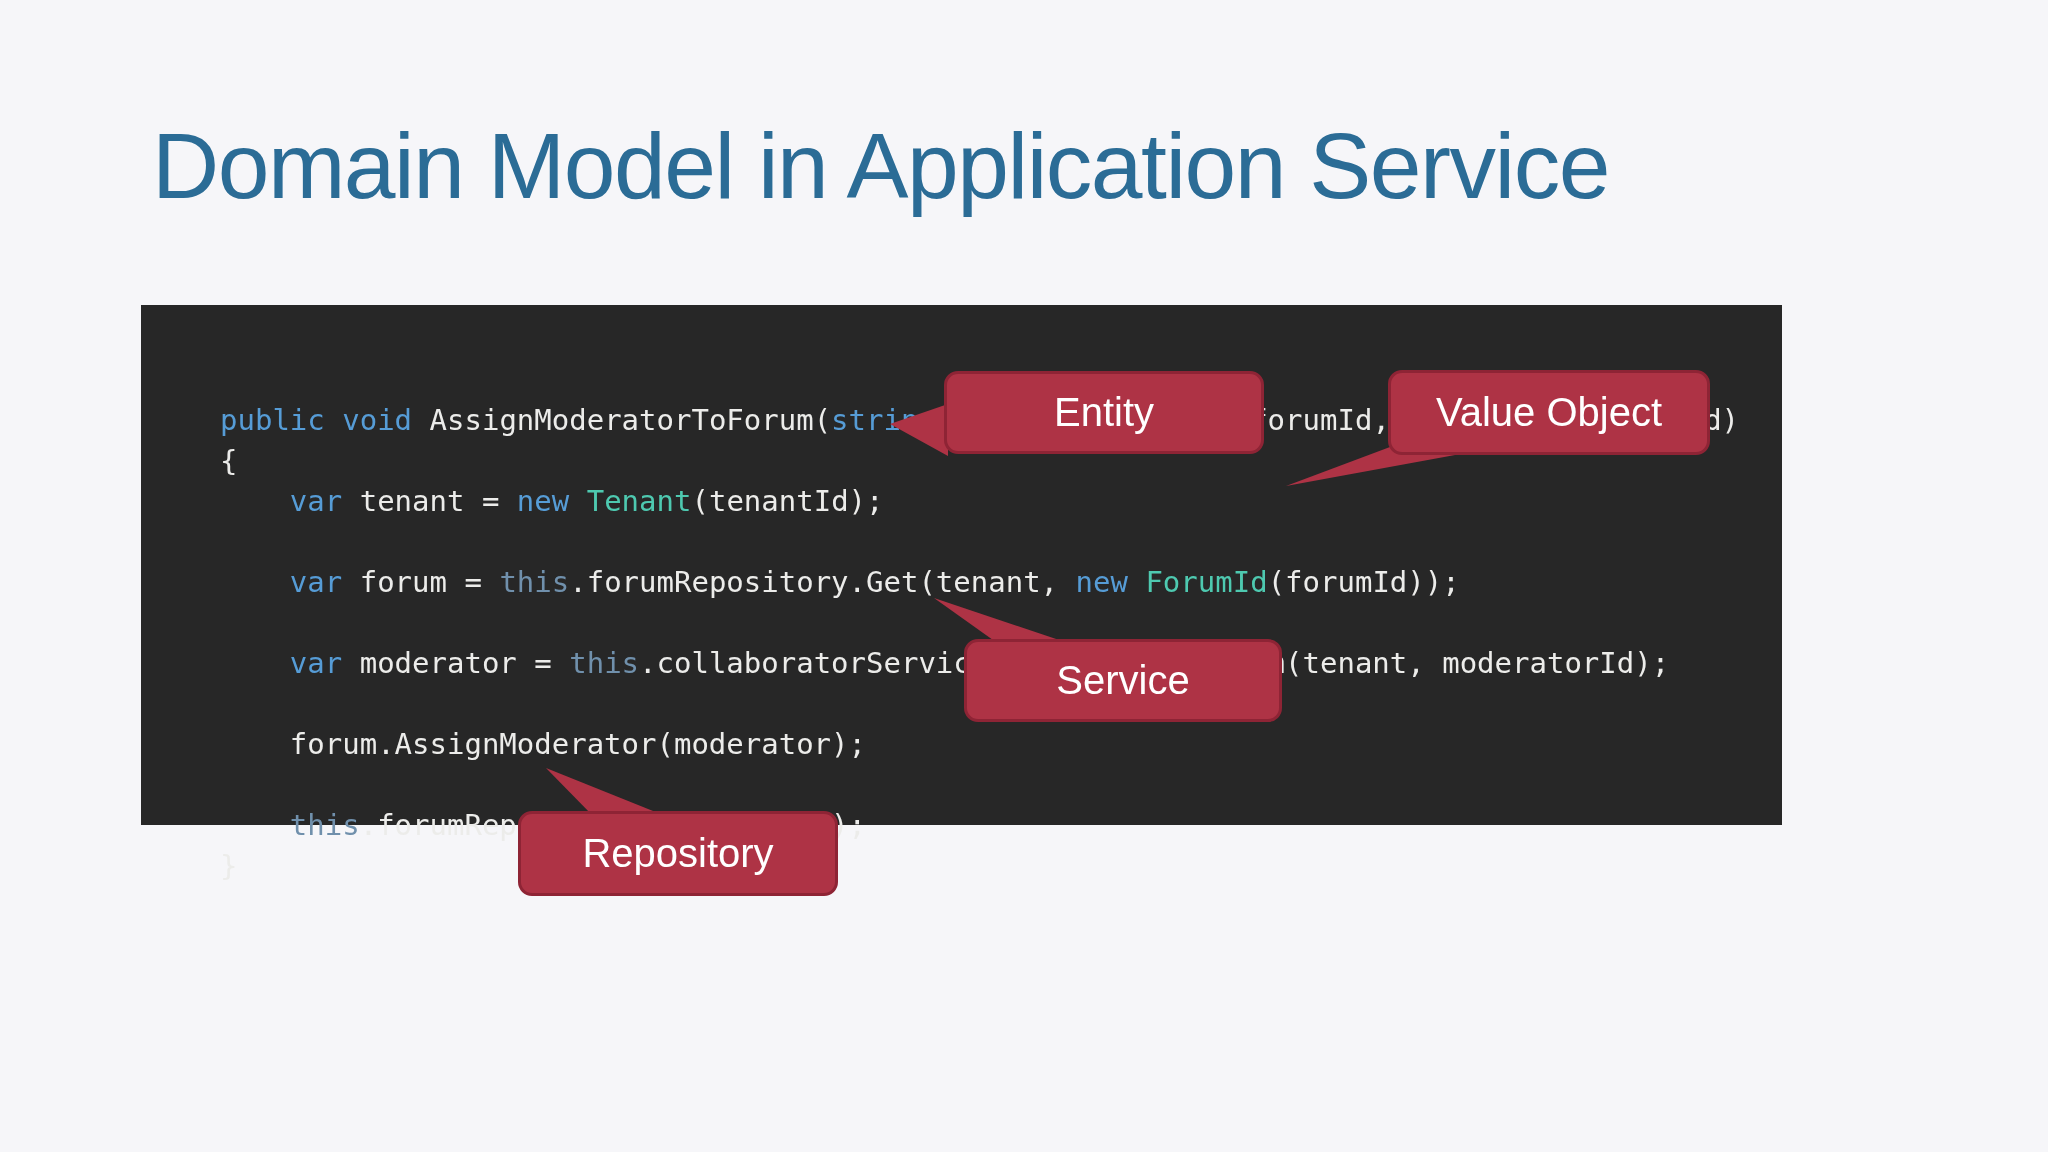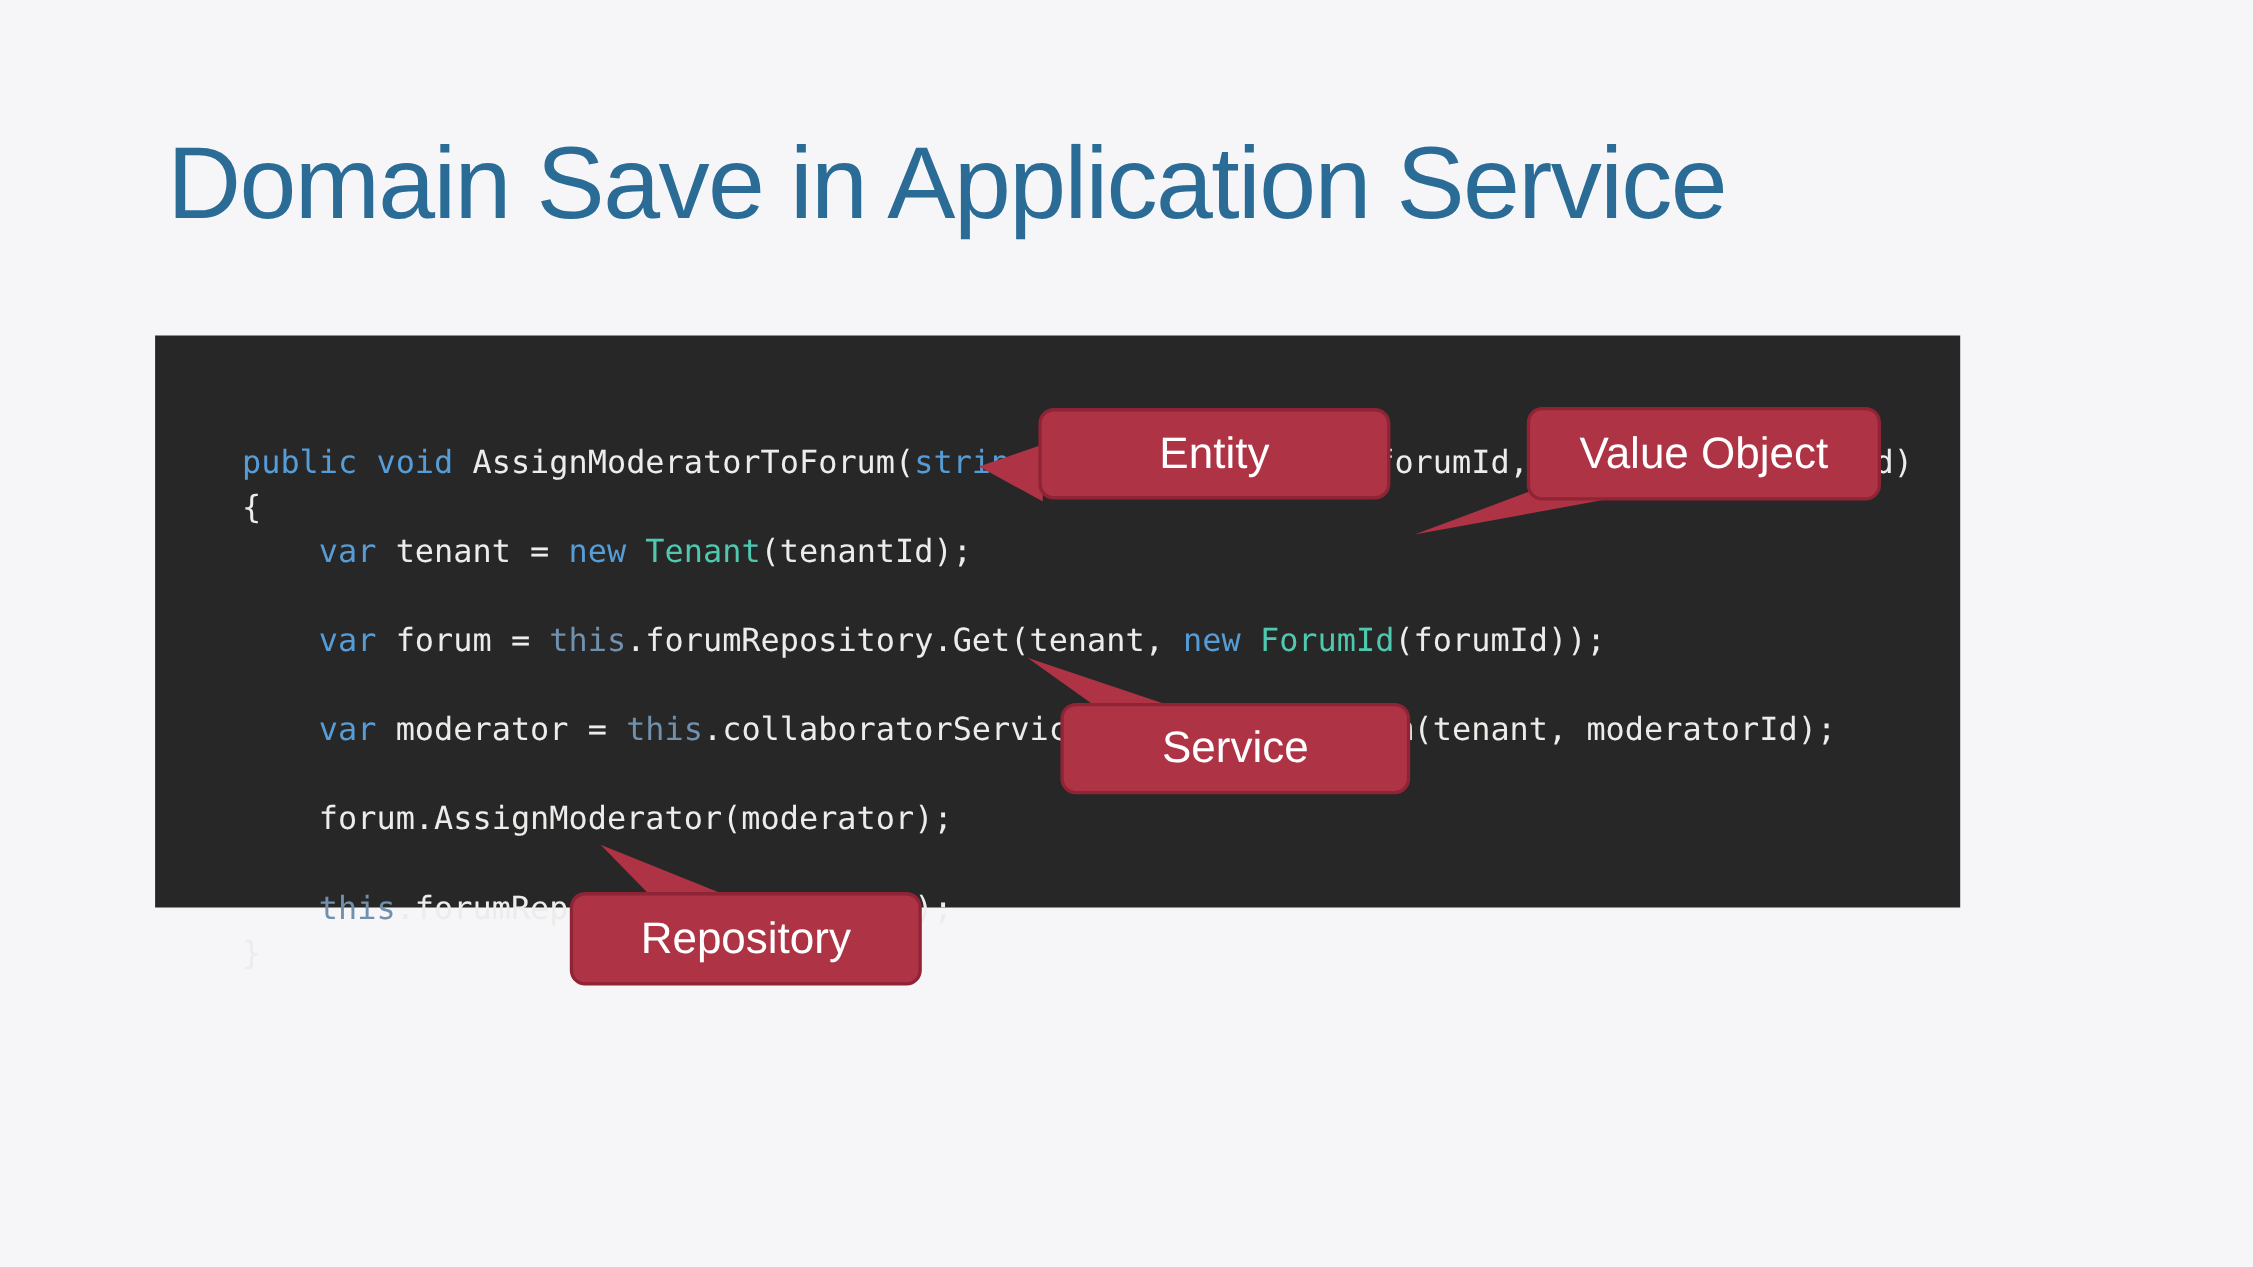--- a/index.html
+++ b/index.html
@@ -61,21 +61,21 @@
   .callout-entity      { left: 944px;  top: 371px; width: 320px; height: 83px; }
   .callout-value-object{ left: 1388px; top: 370px; width: 322px; height: 85px; }
   .callout-service     { left: 964px;  top: 639px; width: 318px; height: 83px; }
   .callout-repository  { left: 518px;  top: 811px; width: 320px; height: 85px; }
 </style>
 </head>
 <body>
 
 <div class="slide">
 
-  <div class="title">Domain Save in Application Service</div>
+  <div class="title">Domain Model in Application Service</div>
 
   <div class="code-block">
     <div id="code-lines"><div class="code-line"><span style="color: rgb(86, 156, 214);">public</span><span style="color: rgb(236, 236, 234);"> </span><span style="color: rgb(86, 156, 214);">void</span><span style="color: rgb(236, 236, 234);"> AssignModeratorToForum(</span><span style="color: rgb(86, 156, 214);">string</span><span style="color: rgb(236, 236, 234);"> tenantId, </span><span style="color: rgb(86, 156, 214);">string</span><span style="color: rgb(236, 236, 234);"> forumId, </span><span style="color: rgb(86, 156, 214);">string</span><span style="color: rgb(236, 236, 234);"> moderatorId)</span></div><div class="code-line"><span style="color: rgb(236, 236, 234);">{</span></div><div class="code-line"><span style="color: rgb(236, 236, 234);">    </span><span style="color: rgb(86, 156, 214);">var</span><span style="color: rgb(236, 236, 234);"> tenant = </span><span style="color: rgb(86, 156, 214);">new</span><span style="color: rgb(236, 236, 234);"> </span><span style="color: rgb(78, 201, 176);">Tenant</span><span style="color: rgb(236, 236, 234);">(tenantId);</span></div><div class="code-line"> </div><div class="code-line"><span style="color: rgb(236, 236, 234);">    </span><span style="color: rgb(86, 156, 214);">var</span><span style="color: rgb(236, 236, 234);"> forum = </span><span style="color: rgb(112, 144, 172);">this</span><span style="color: rgb(236, 236, 234);">.forumRepository.Get(tenant, </span><span style="color: rgb(86, 156, 214);">new</span><span style="color: rgb(236, 236, 234);"> </span><span style="color: rgb(78, 201, 176);">ForumId</span><span style="color: rgb(236, 236, 234);">(forumId));</span></div><div class="code-line"> </div><div class="code-line"><span style="color: rgb(236, 236, 234);">    </span><span style="color: rgb(86, 156, 214);">var</span><span style="color: rgb(236, 236, 234);"> moderator = </span><span style="color: rgb(112, 144, 172);">this</span><span style="color: rgb(236, 236, 234);">.collaboratorService.GetModeratorFrom(tenant, moderatorId);</span></div><div class="code-line"> </div><div class="code-line"><span style="color: rgb(236, 236, 234);">    forum.AssignModerator(moderator);</span></div><div class="code-line"> </div><div class="code-line"><span style="color: rgb(236, 236, 234);">    </span><span style="color: rgb(112, 144, 172);">this</span><span style="color: rgb(236, 236, 234);">.forumRepository.Save(forum);</span></div><div class="code-line"><span style="color: rgb(236, 236, 234);">}</span></div></div>
   </div>
 
   <svg class="pointer-layer" viewBox="0 0 2048 1152">
     <polygon class="pointer" points="890,424 948,404 948,456" fill="#AE3345"></polygon>
     <polygon class="pointer" points="1286,486 1398,444 1466,453" fill="#AE3345"></polygon>
     <polygon class="pointer" points="934,598 1000,645 1074,645" fill="#AE3345"></polygon>
     <polygon class="pointer" points="546,768 594,817 668,817" fill="#AE3345"></polygon>

